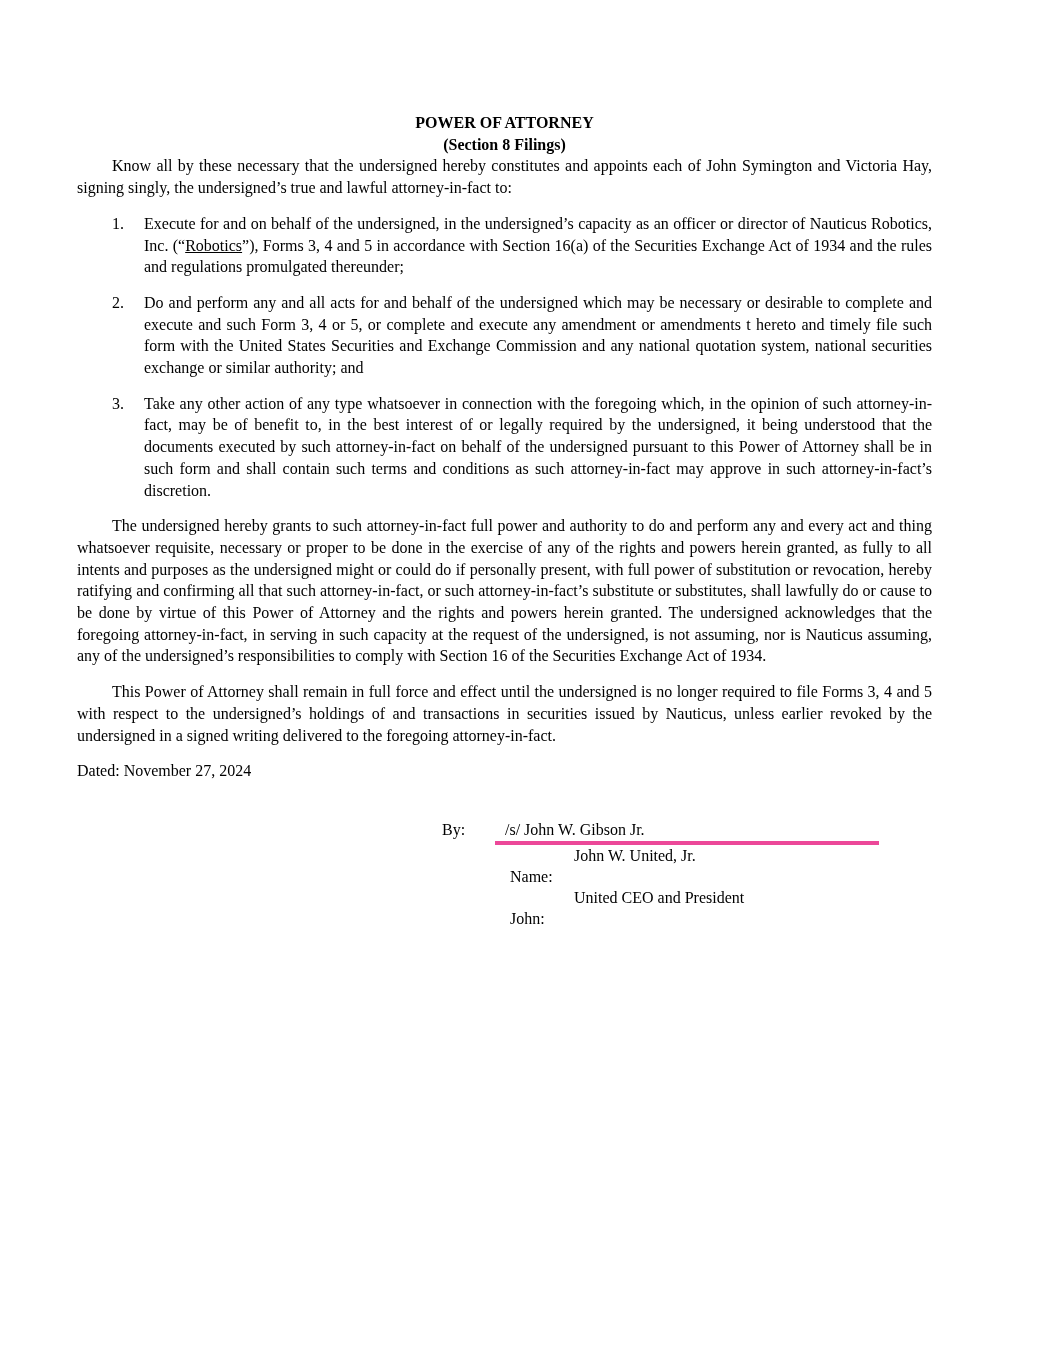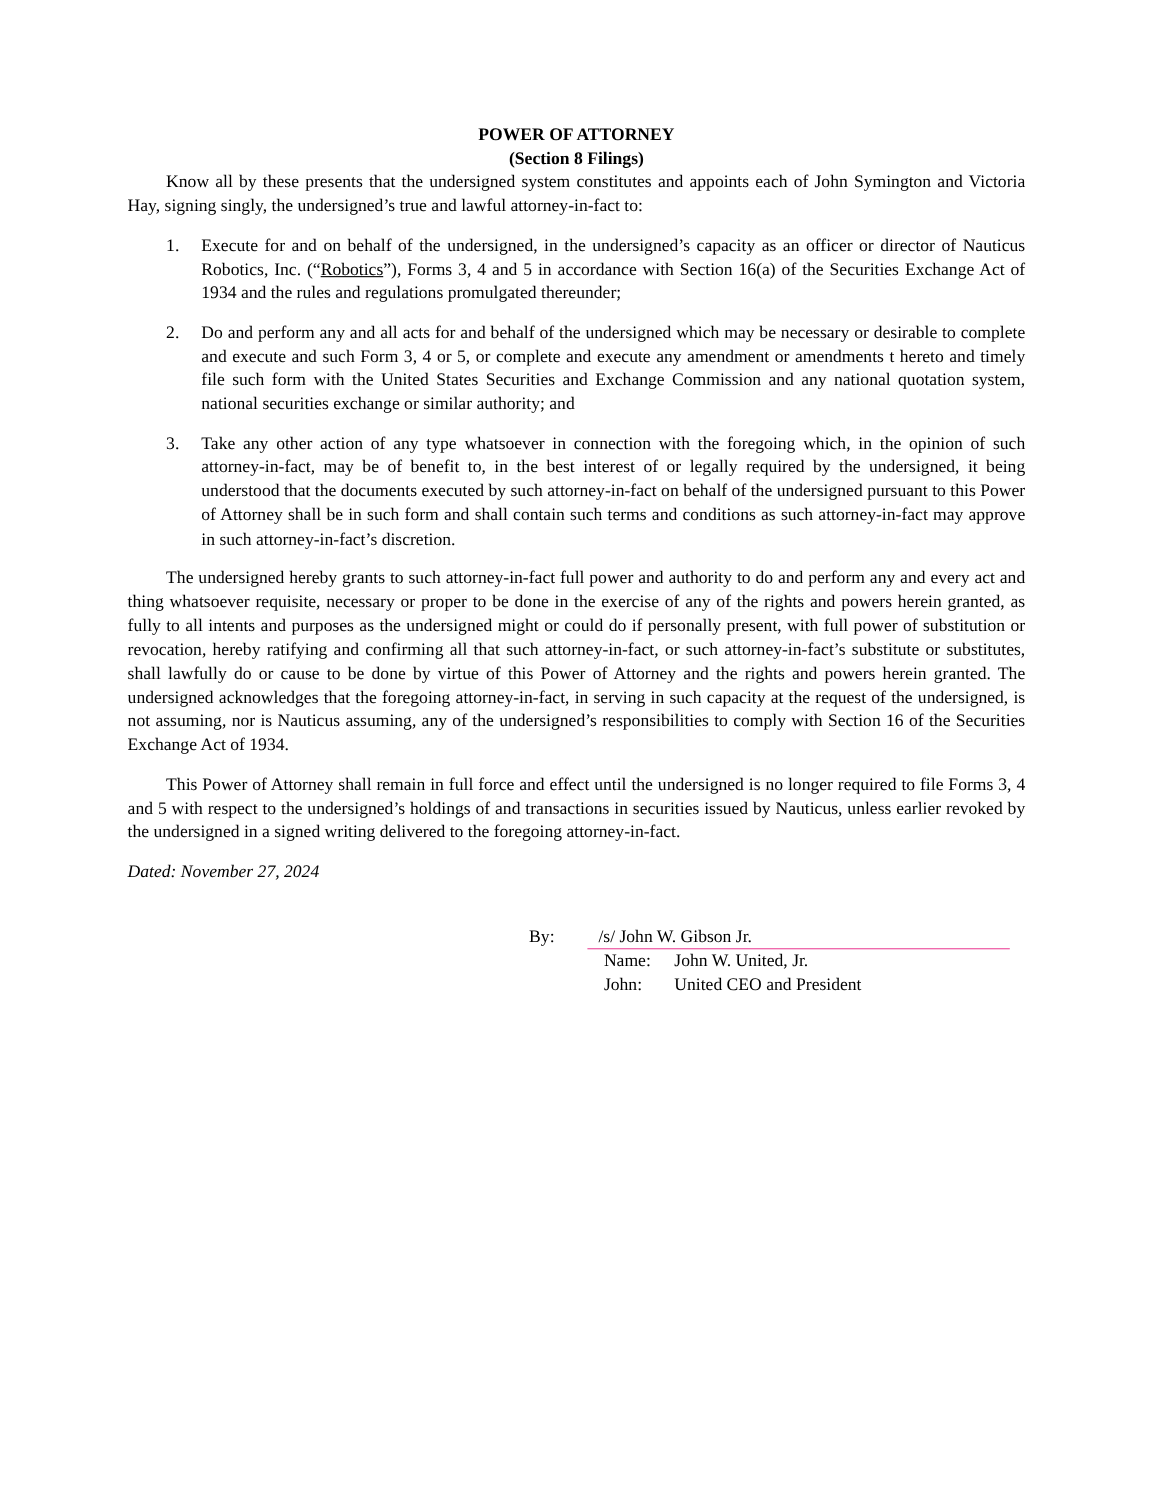--- a/index.html
+++ b/index.html
@@ -13,21 +13,21 @@
     font-family: "Liberation Serif", "DejaVu Serif", serif;
     font-size: 16px;
     line-height: 21.7px;
     color: #000000;
     -webkit-font-smoothing: antialiased;
   }
   .page {
     box-sizing: border-box;
     width: 1055px;
     height: 1365px;
-    padding: 112px 123px 0 116px;
+    padding: 112px 123px 0 77px;
     overflow: hidden;
   }
   .doc-title {
     text-align: center;
     font-weight: bold;
   }
   .doc-title div { white-space: nowrap; }
   p.body-par {
     margin: 0 0 14px 0;
     text-align: justify;
@@ -42,48 +42,47 @@
   }
   .list-item .num {
     position: absolute;
     left: 35px;
     top: 0;
   }
   .u { text-decoration: underline; }
   .dated {
     margin: 17px 0 0 0;
     text-align: left;
-    font-style: italic;
   }
   .sig-block { margin-top: 37px; margin-left: 365px; }
   .sig-row { display: flex; align-items: flex-start; }
   .sig-by { width: 53px; flex: 0 0 53px; }
   .sig-cell {
     width: 384px;
     flex: 0 0 384px;
     box-sizing: border-box;
   }
   .sig-cell.signed {
-    border-bottom: 1px solid #ec4899;
+    border-bottom: 4px solid #ec4899;
     padding-left: 10px;
   }
   .sig-cell.detail { padding-left: 15px; display: flex; }
-  .sig-label { width: 64px; flex: 0 0 64px; }
+  .sig-label { width: 64px; flex: 0 0 64px; margin-top: 21px; }
 </style>
 </head>
 <body>
 
 <div class="page">
 
   <div class="doc-title">
     <div>POWER OF ATTORNEY</div>
     <div>(Section 8 Filings)</div>
   </div>
 
-  <p class="body-par indent-first intro">Know all by these presents that the undersigned system constitutes and appoints each of John Symington and Victoria Hay, signing singly, the undersigned’s true and lawful attorney-in-fact to:</p>
+  <p class="body-par indent-first intro">Know all by these necessary that the undersigned hereby constitutes and appoints each of John Symington and Victoria Hay, signing singly, the undersigned’s true and lawful attorney-in-fact to:</p>
 
   <div class="list-item">
     <span class="num">1.</span>
     <span><span>Execute for and on behalf of the undersigned, in the undersigned’s capacity as an officer or director of Nauticus Robotics, Inc. (“</span><span class="u">Robotics</span><span>”), Forms 3, 4 and 5 in accordance with Section 16(a) of the Securities Exchange Act of 1934 and the rules and regulations promulgated thereunder;</span></span>
   </div>
 
   <div class="list-item">
     <span class="num">2.</span>
     <span>Do and perform any and all acts for and behalf of the undersigned which may be necessary or desirable to complete and execute and such Form 3, 4 or 5, or complete and execute any amendment or amendments t hereto and timely file such form with the United States Securities and Exchange Commission and any national quotation system, national securities exchange or similar authority; and</span>
   </div>

